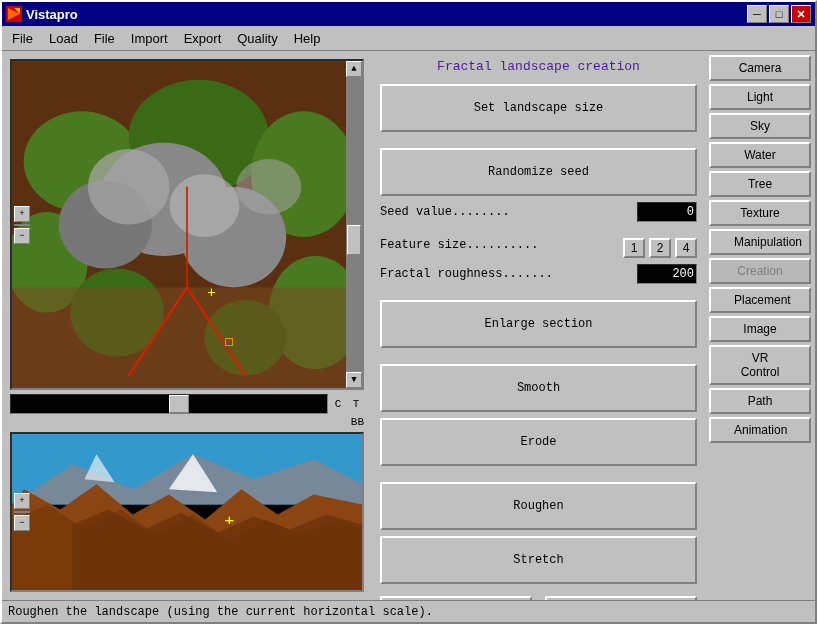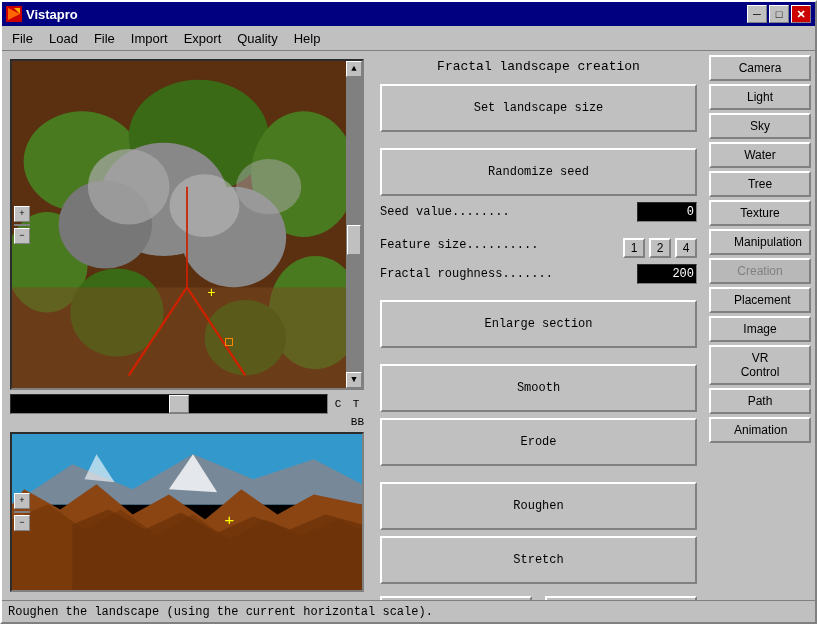--- a/index.html
+++ b/index.html
@@ -237,21 +237,21 @@
       display: flex;
       flex-direction: column;
       padding: 4px 8px;
       gap: 6px;
     }
     .panel-title {
       text-align: center;
       font-family: 'Courier New', Courier, monospace;
       font-size: 13px;
       padding: 4px 0;
-      color: #000000;
+      color: #4c1d95;
     }
     .win-button {
       background: #c0c0c0;
       border: 2px solid #ffffff;
       border-right-color: #808080;
       border-bottom-color: #808080;
       padding: 15px 8px;
       font-family: 'Courier New', Courier, monospace;
       font-size: 12px;
       cursor: pointer;

